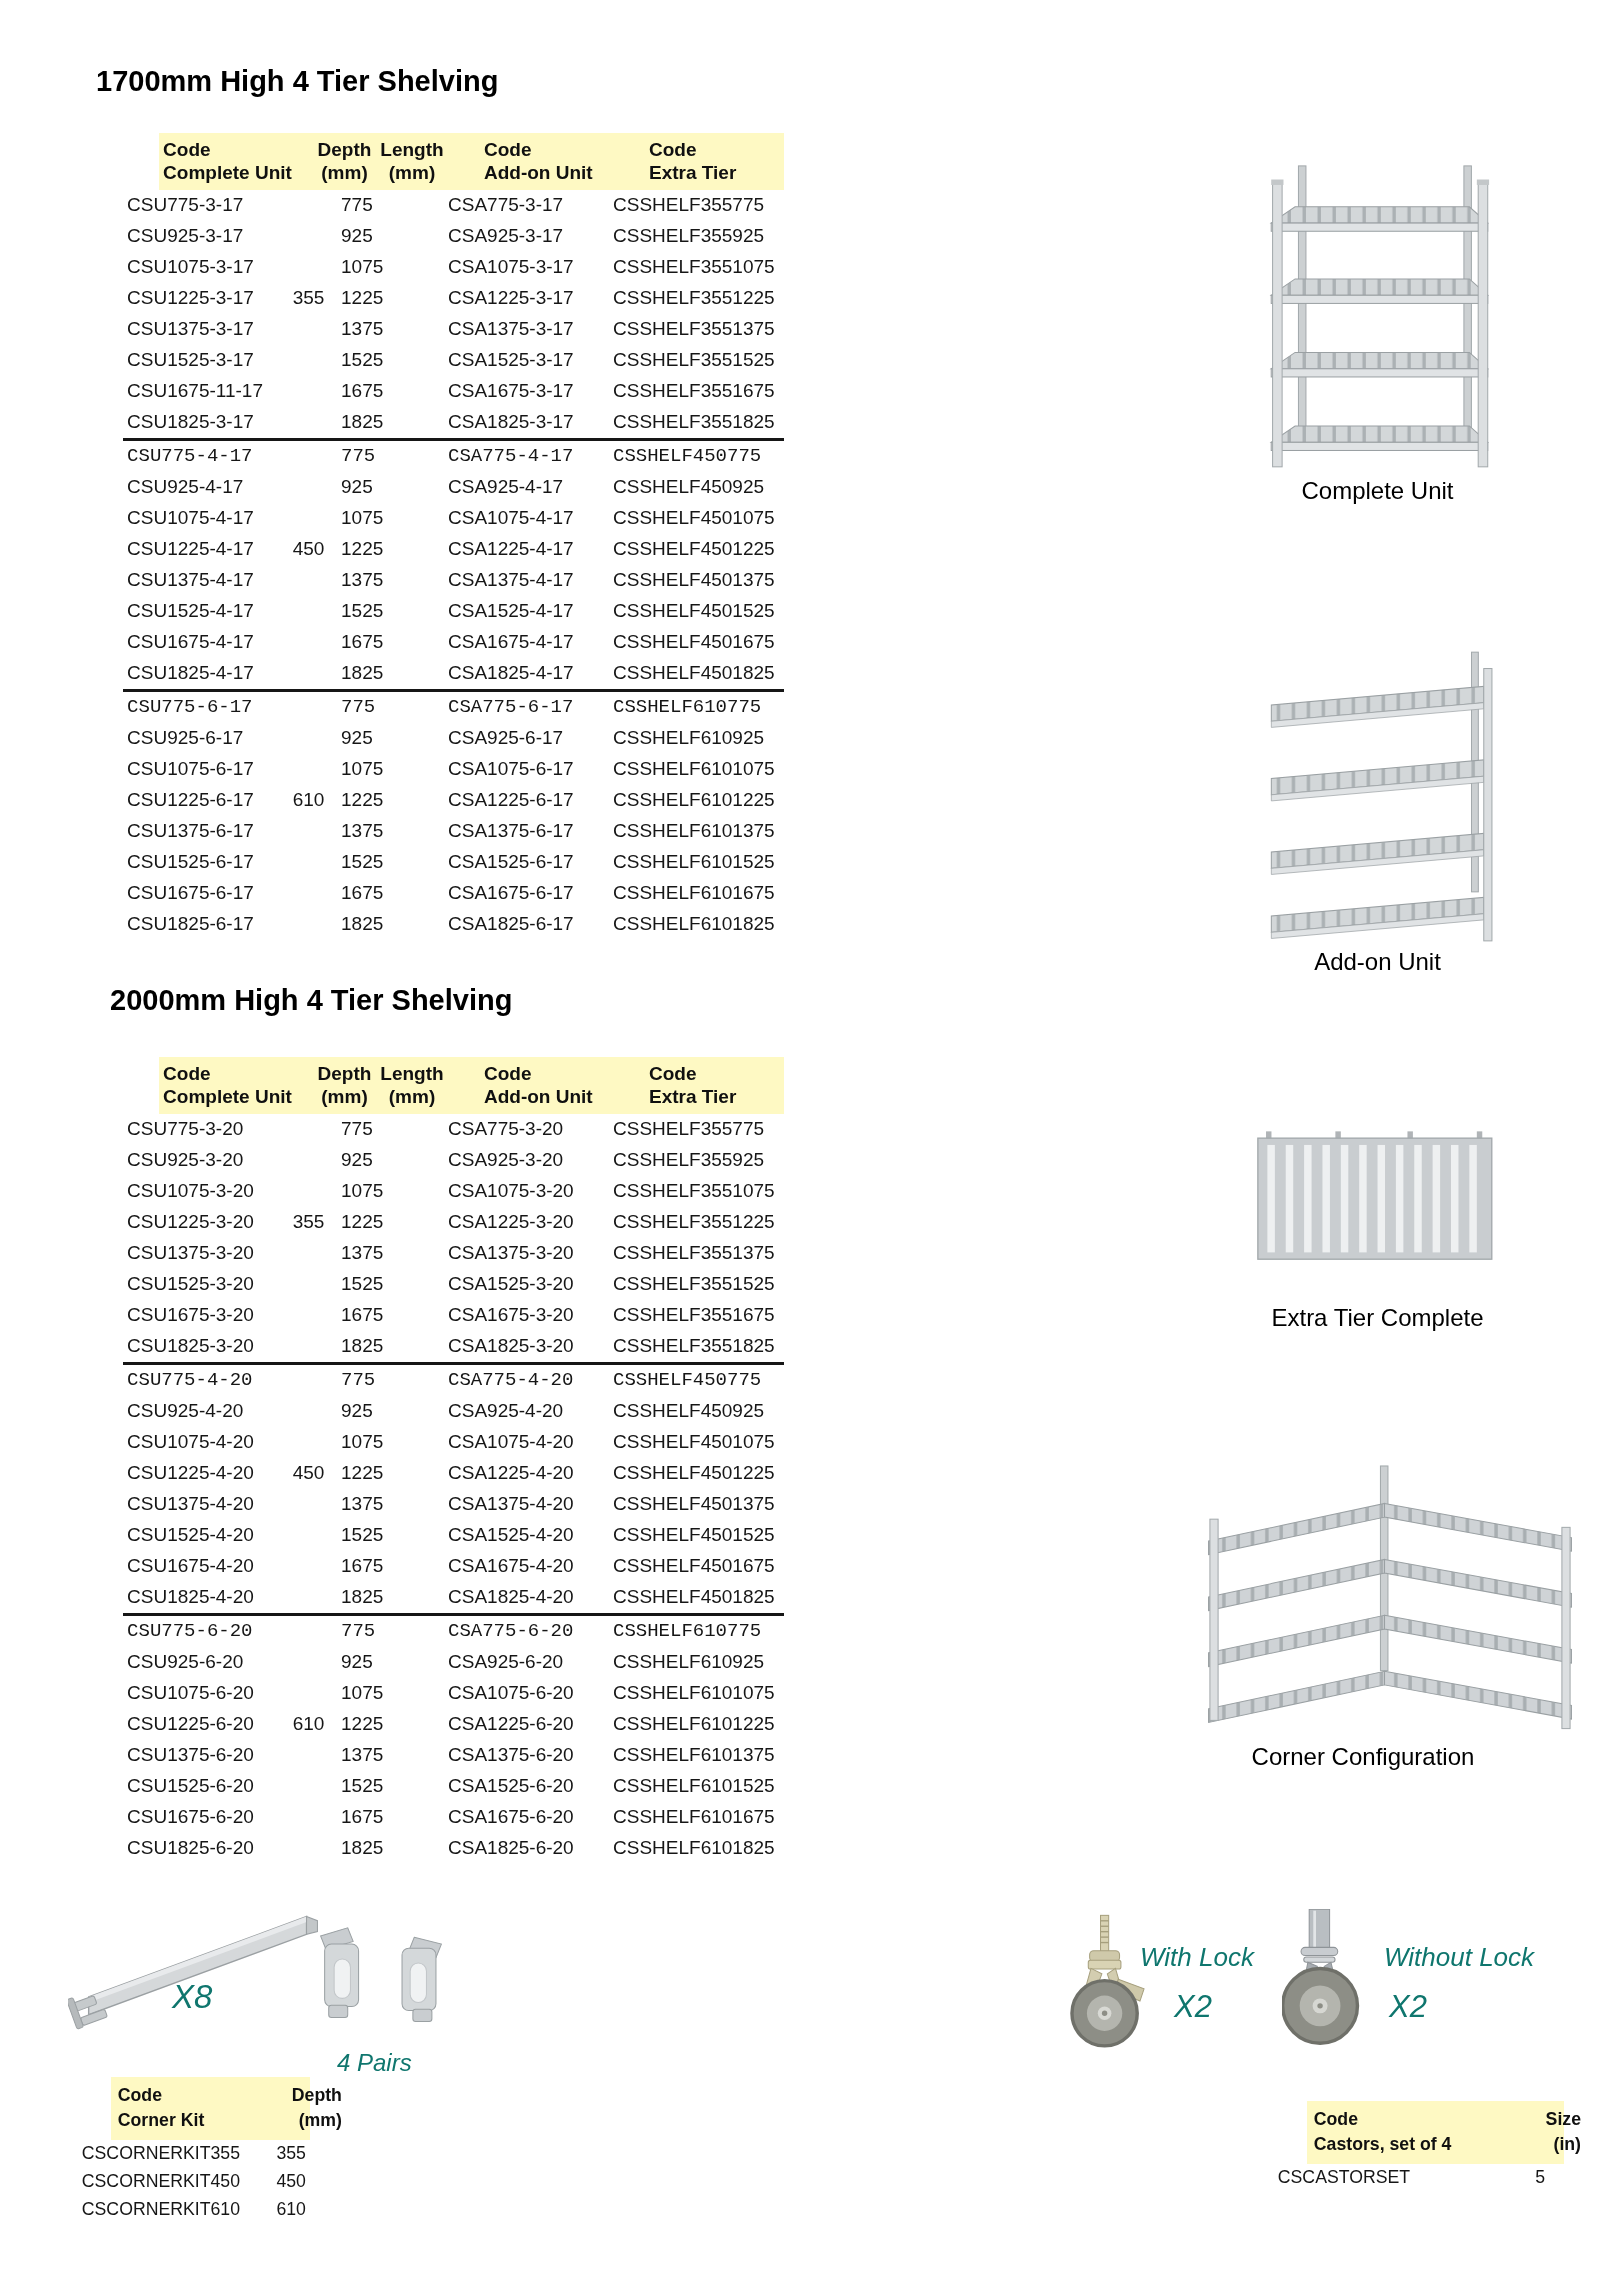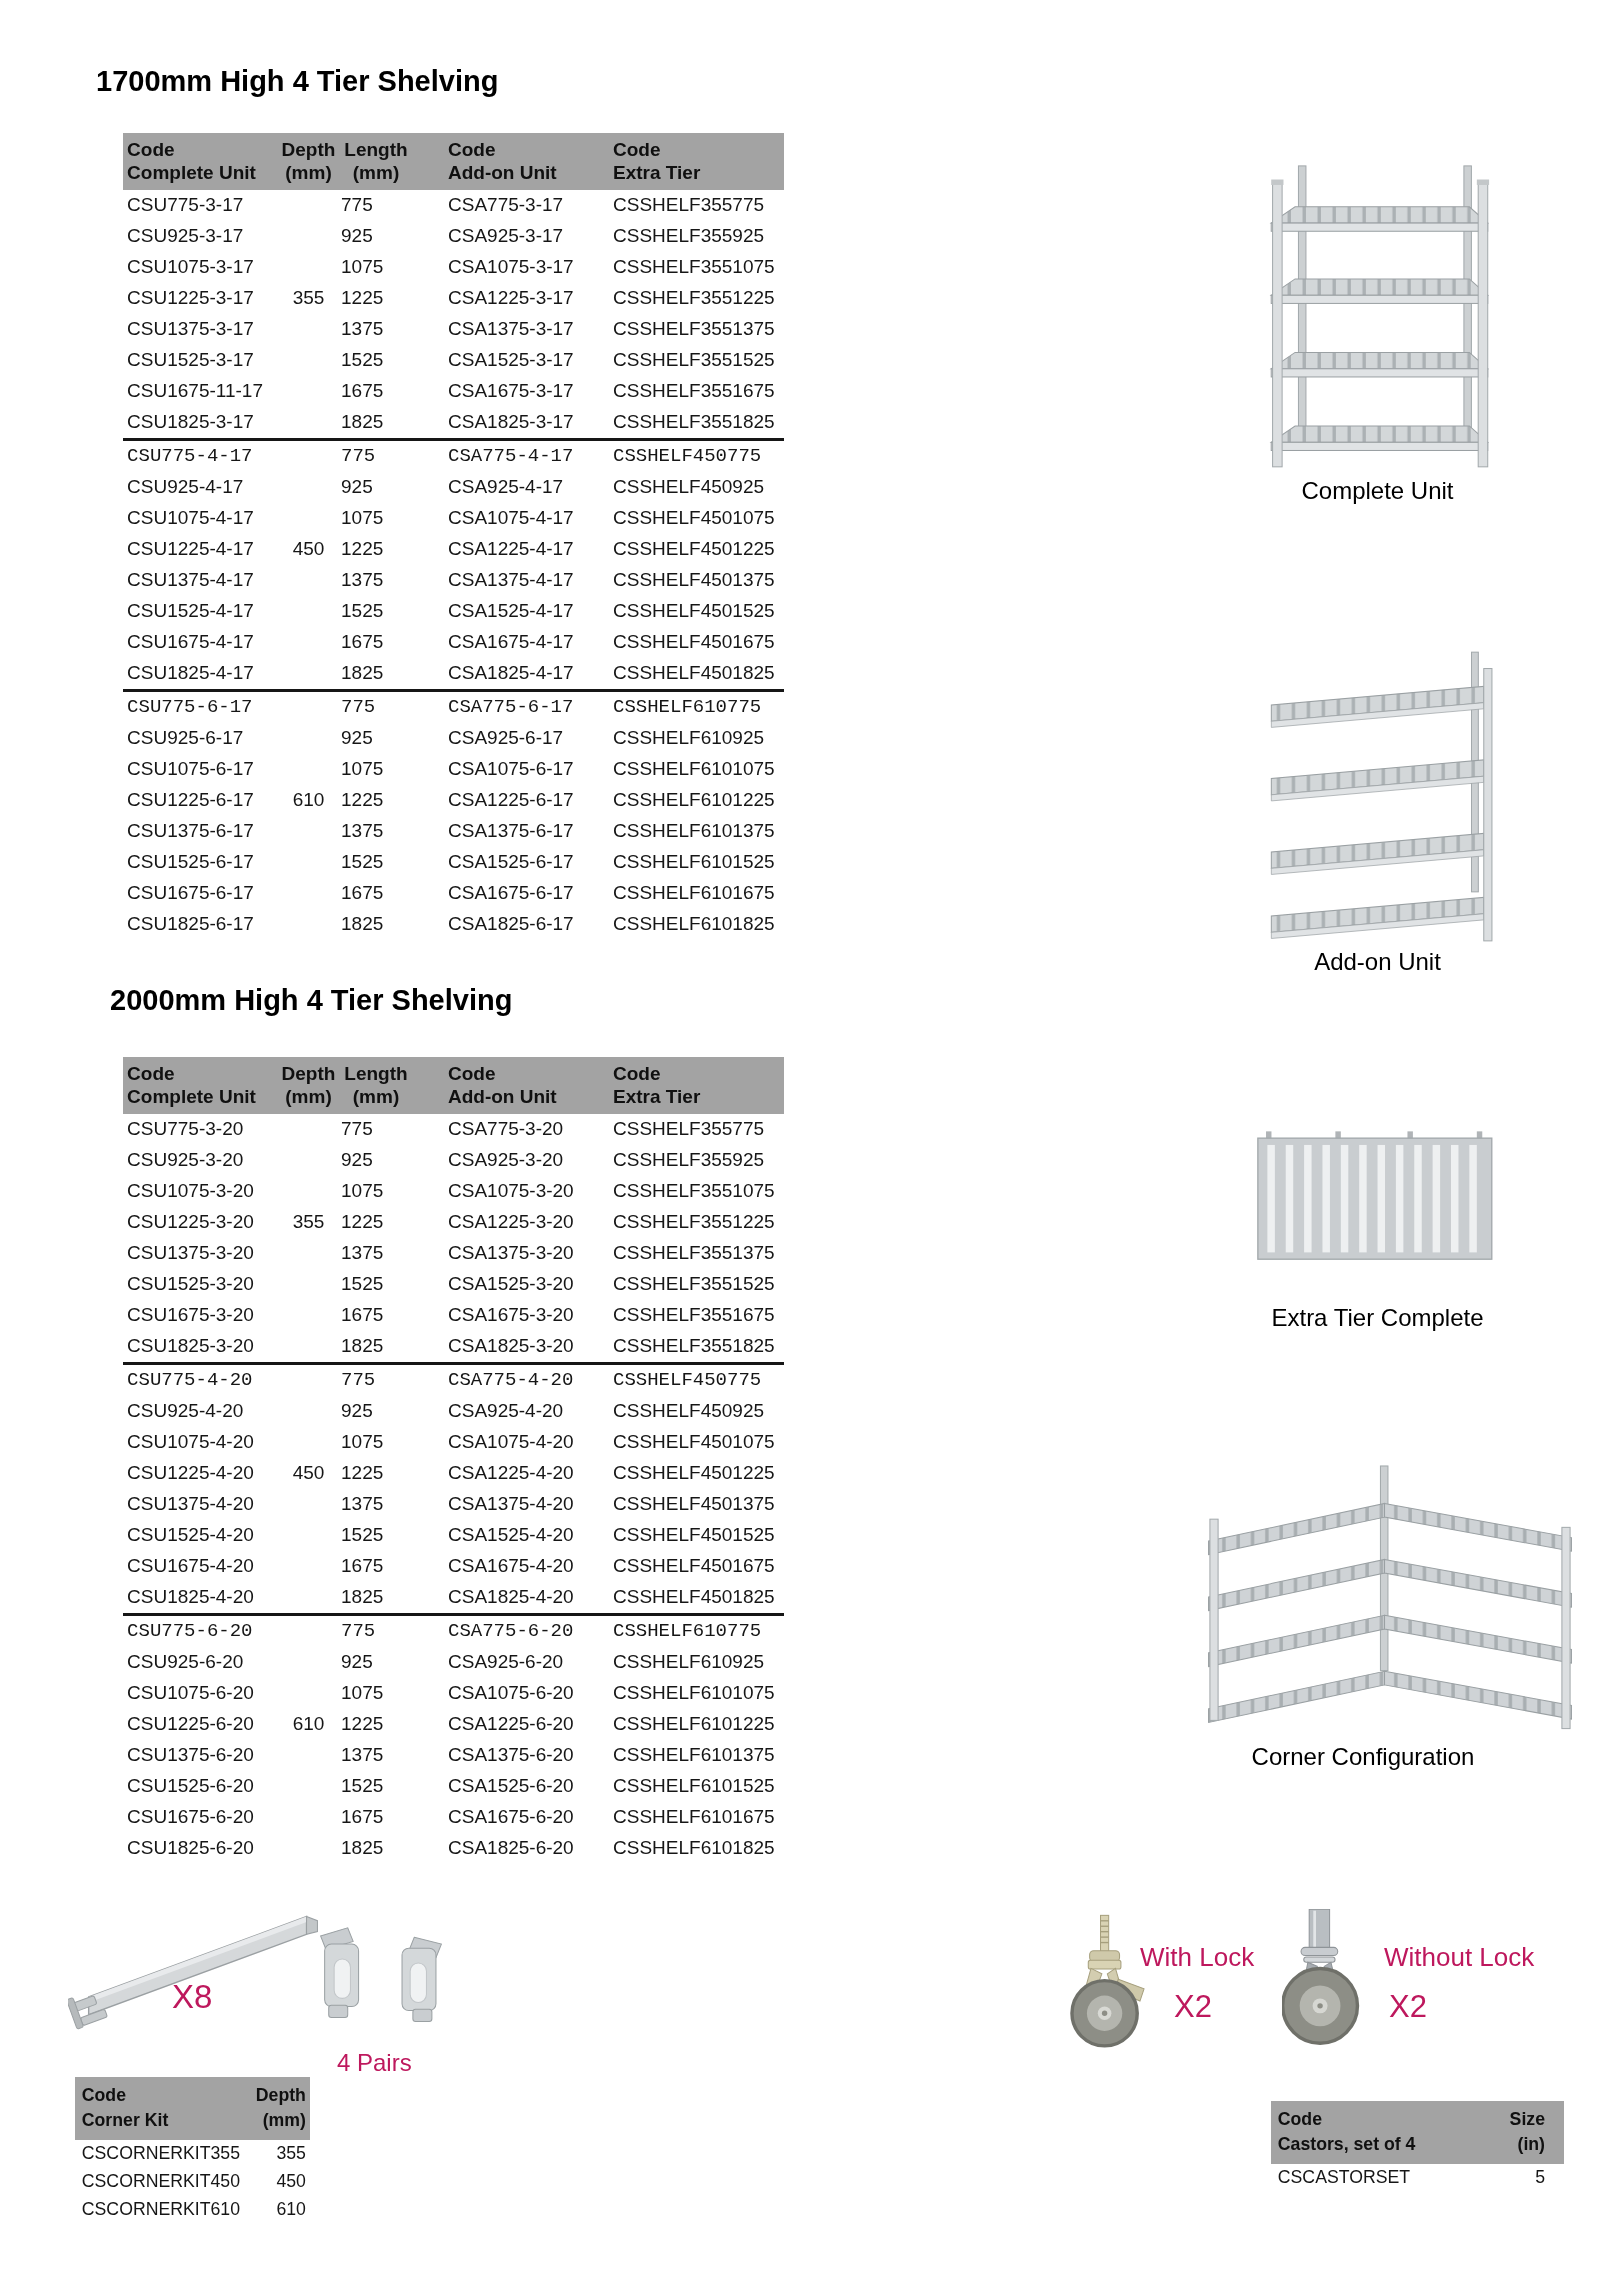--- a/index.html
+++ b/index.html
@@ -4,42 +4,42 @@
 <style>
   html,body{margin:0;padding:0;}
   body{
     width:1623px;height:2295px;position:relative;background:#ffffff;
     font-family:"Liberation Sans", sans-serif;color:#161616;overflow:hidden;
   }
   .abs{position:absolute;}
   .title{font-weight:bold;font-size:29px;color:#000;white-space:nowrap;}
   
   .shelf-table{width:661px;}
-  .thead{display:grid;background:#a3a3a3;}
+  .thead{display:grid;background:#fef9c3;margin-left:36px;}
   .shelf-table .thead{grid-template-columns:153px 65px 70px 202px 172px;padding:4.8px 0 6.1px 0;}
   .hc{font-weight:bold;font-size:19px;line-height:23px;color:#101010;}
   .trow{display:grid;align-items:center;}
   .shelf-table .trow{grid-template-columns:153px 65px 70px 202px 172px;height:31px;font-size:19px;}
   .trow.gsep{border-top:3.4px solid #161616;font-family:Liberation Mono, monospace;}
   .shelf-table .c0{padding-left:4.1px;}
   .shelf-table .c1{text-align:center;}
   .shelf-table .c2{}
   .shelf-table .c3{padding-left:37px;}
   
   .mini .thead{padding:6.1px 0 7.5px 0;}
   .mini .hc{font-size:17.7px;line-height:24.5px;}
   .mini .trow{height:28px;font-size:17.7px;}
   .mini .c0{padding-left:6.8px;}
   .mini .c1{text-align:right;}
   .mini-corner .thead,.mini-corner .trow{grid-template-columns:170px 65px;}
   .mini-corner .c1{padding-right:4.1px;}
   .mini-castor .thead,.mini-castor .trow{grid-template-columns:218px 75px;}
   .mini-castor .c1{padding-right:19px;text-align:right;}
   .caption{font-size:24px;color:#000;text-align:center;white-space:nowrap;}
-  .qty{color:#be185d;white-space:nowrap;}
+  .qty{color:#0f766e;white-space:nowrap;font-style:italic;}
 </style>
 </head>
 <body>
 
 <div class="abs title" style="left:96px;top:65px">1700mm High 4 Tier Shelving</div>
 
 <div class="abs shelf-table" style="left:123px;top:133px">
   <div class="thead">
     <div class="hc c0">
         <div>Code</div>

